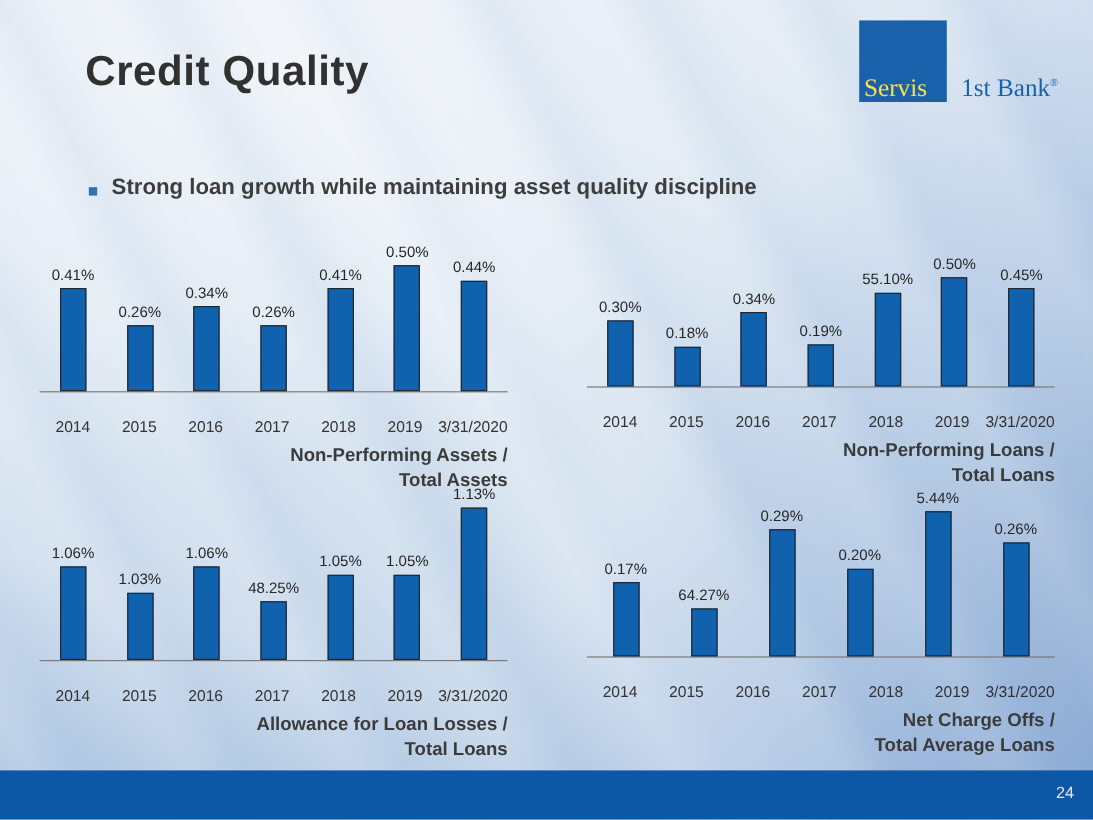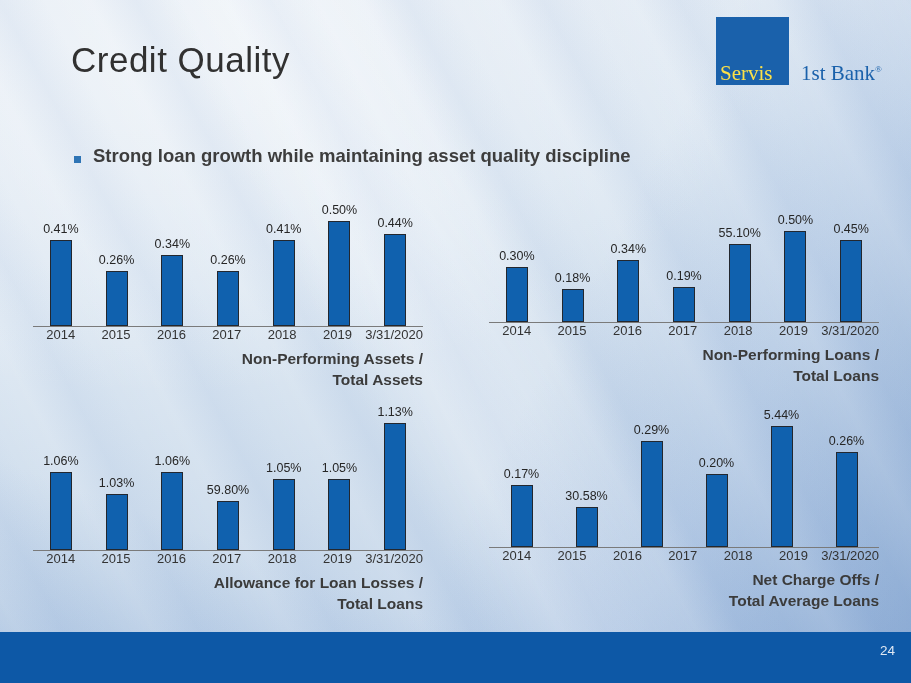--- a/index.html
+++ b/index.html
@@ -15,21 +15,21 @@
   }
   .streaks{
     position:absolute;inset:0;pointer-events:none;
     background:repeating-linear-gradient(62deg,
       rgba(255,255,255,0) 0px, rgba(255,255,255,0.10) 40px,
       rgba(140,170,215,0.10) 80px, rgba(255,255,255,0) 120px);
     mix-blend-mode:normal;
   }
   .page-title{
     position:absolute;left:71px;top:40px;
-    font-size:35px;font-weight:400;color:#313131;letter-spacing:0.5px;
+    font-size:35px;font-weight:700;color:#313131;letter-spacing:0.5px;
   }
   
   .logo{position:absolute;left:716px;top:17px;display:flex;align-items:flex-end;}
   .logo-square{
     position:relative;width:73px;height:68px;background:#1a61ab;flex:0 0 auto;
   }
   .logo-servis{
     position:absolute;left:4px;bottom:1px;color:#fde047;
     font-family:"Liberation Serif",serif;font-size:21px;line-height:1;
   }
@@ -42,25 +42,25 @@
   .bullet-row{position:absolute;left:74px;top:145px;display:flex;align-items:center;}
   .bullet-marker{width:7px;height:7px;background:#2e74b5;margin-top:7px;flex:0 0 auto;}
   .bullet-text{margin-left:12px;font-size:18.5px;font-weight:bold;color:#3d3d3d;}
   
   .chart{position:absolute;width:390px;}
   .cols{display:flex;align-items:flex-end;}
   .col{flex:1 1 0;display:flex;flex-direction:column;align-items:center;justify-content:flex-end;height:100%;}
   .val-label{font-size:12.5px;color:#262626;line-height:15px;margin-bottom:3px;white-space:nowrap;}
   .bar{width:22px;background:#1061ae;border:1.5px solid #23272e;box-sizing:border-box;}
   .axis{height:1px;background:#7a7a7a;}
-  .cats{display:flex;margin-top:0;align-items:center;}
+  .cats{display:flex;margin-top:21px;align-items:center;}
   .cat{flex:1 1 0;text-align:center;font-size:13px;color:#333333;white-space:nowrap;}
   .chart-title{margin-top:6px;text-align:right;font-size:15.5px;font-weight:bold;color:#3b3b3b;line-height:1.38;}
   
-  .footer{position:absolute;left:0;right:0;bottom:0;height:51px;background:#0d58a6;}
+  .footer{position:absolute;left:0;right:0;bottom:0;height:41px;background:#0d58a6;}
   .page-num{position:absolute;right:16px;top:11px;color:#dfe8f3;font-size:13.5px;}
 </style>
 </head>
 <body>
 
 <div class="slide">
   <div class="streaks"></div>
 
   <div class="page-title">Credit Quality</div>
 
@@ -178,21 +178,21 @@
         </div>
         <div class="col">
           <div class="val-label">1.03%</div>
           <div class="bar" style="height: 56.4px;"></div>
         </div>
         <div class="col">
           <div class="val-label">1.06%</div>
           <div class="bar" style="height: 77.6px;"></div>
         </div>
         <div class="col">
-          <div class="val-label">59.80%</div>
+          <div class="val-label">48.25%</div>
           <div class="bar" style="height: 49.4px;"></div>
         </div>
         <div class="col">
           <div class="val-label">1.05%</div>
           <div class="bar" style="height: 70.6px;"></div>
         </div>
         <div class="col">
           <div class="val-label">1.05%</div>
           <div class="bar" style="height: 70.6px;"></div>
         </div>
@@ -217,21 +217,21 @@
     </div>
   </div>
 
   <div class="chart" style="left:489px;top:408px;">
     <div class="cols" style="height: 139px;">
         <div class="col">
           <div class="val-label">0.17%</div>
           <div class="bar" style="height: 62.3px;"></div>
         </div>
         <div class="col">
-          <div class="val-label">30.58%</div>
+          <div class="val-label">64.27%</div>
           <div class="bar" style="height: 40.3px;"></div>
         </div>
         <div class="col">
           <div class="val-label">0.29%</div>
           <div class="bar" style="height: 106.3px;"></div>
         </div>
         <div class="col">
           <div class="val-label">0.20%</div>
           <div class="bar" style="height: 73.3px;"></div>
         </div>

